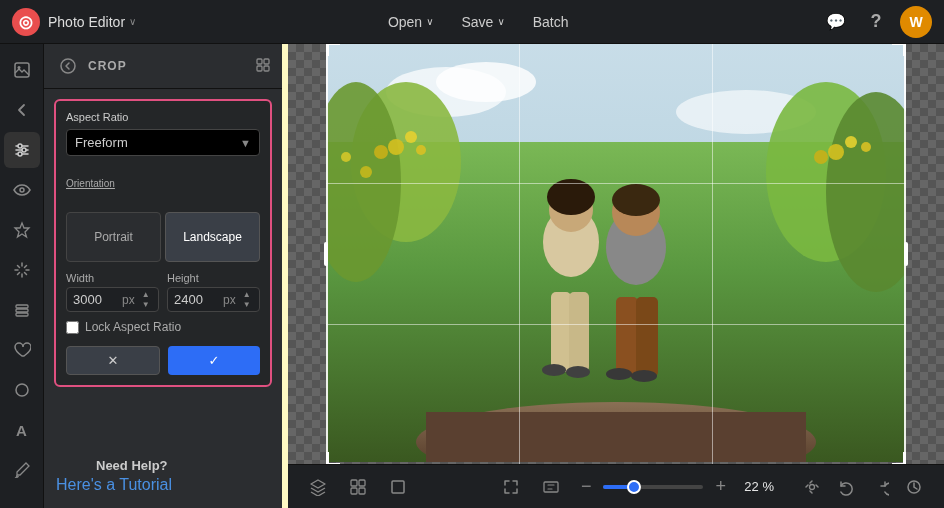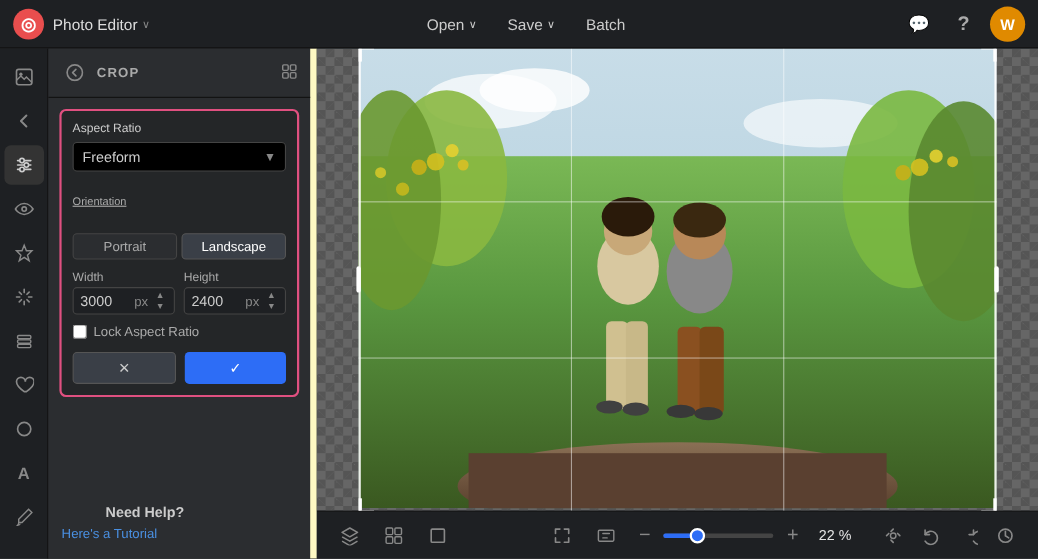--- a/index.html
+++ b/index.html
@@ -33,41 +33,41 @@
     .panel-maximize-btn { background: none; border: none; color: #888; cursor: pointer; font-size: 14px; }
 
     
     .crop-panel-content { padding: 10px; }
     .crop-box { border: 2px solid #e05080; border-radius: 6px; padding: 10px; background: #242628; }
     .crop-box-label { font-size: 11px; color: #ccc; margin-bottom: 6px; font-weight: 500; }
     .crop-dropdown { width: 100%; background: #000000; border: 1px solid #444; color: #ccc; font-size: 13px; padding: 5px 8px; border-radius: 4px; cursor: pointer; display: flex; align-items: center; justify-content: space-between; margin-bottom: 22px; }
     .crop-dropdown select { background: transparent; border: none; color: #ccc; font-size: 13px; width: 100%; outline: none; cursor: pointer; }
     .orientation-label { font-size: 10px; color: #aaa; margin-bottom: 23px; text-decoration: underline; }
     .orientation-btns { display: flex; gap: 4px; margin-bottom: 10px; }
-    .orient-btn { flex: 1; padding: 4px 8px; font-size: 12px; border-radius: 4px; border: 1px solid #444; background: #2b2d30; color: #aaa; cursor: pointer; text-align: center; }
+    .orient-btn { flex: 1; padding: 17px 8px; font-size: 12px; border-radius: 4px; border: 1px solid #444; background: #2b2d30; color: #aaa; cursor: pointer; text-align: center; }
     .orient-btn.active { background: #3a3f47; color: #fff; border-color: #555; }
     .dim-row { display: flex; gap: 8px; margin-bottom: 8px; }
     .dim-field { flex: 1; }
     .dim-label { font-size: 11px; color: #aaa; margin-bottom: 3px; }
     .dim-input-wrap { display: flex; align-items: center; background: #1e2023; border: 1px solid #444; border-radius: 4px; overflow: hidden; }
     .dim-input-wrap input { background: transparent; border: none; color: #ccc; font-size: 13px; padding: 4px 6px; width: 60px; outline: none; }
     .dim-input-wrap .unit { color: #888; font-size: 12px; padding-right: 4px; }
     .dim-spinners { display: flex; flex-direction: column; }
     .dim-spinner-btn { background: none; border: none; color: #888; cursor: pointer; font-size: 8px; padding: 1px 3px; line-height: 1; }
     .lock-row { display: flex; align-items: center; gap: 6px; margin-bottom: 12px; }
     .lock-checkbox { width: 13px; height: 13px; accent-color: #555; cursor: pointer; }
     .lock-label { font-size: 12px; color: #aaa; }
     .crop-action-btns { display: flex; gap: 8px; }
     .crop-cancel-btn { flex: 1; padding: 6px; background: #3a3f47; border: 1px solid #555; color: #ccc; border-radius: 4px; cursor: pointer; font-size: 13px; display: flex; align-items: center; justify-content: center; }
     .crop-confirm-btn { flex: 1; padding: 6px; background: #2d6df6; border: none; color: #fff; border-radius: 4px; cursor: pointer; font-size: 13px; display: flex; align-items: center; justify-content: center; }
 
     
     .help-section { padding: 14px 12px; margin-top: auto; }
     .help-title { font-size: 13px; color: #ccc; font-weight: 600; margin-bottom: 3px; margin-left: 40px; }
-    .help-link { font-size: 12px; color: #4a90e2; cursor: pointer; text-decoration: none; }
+    .help-link { font-size: 16px; color: #4a90e2; cursor: pointer; text-decoration: none; }
 
     
     .canvas-area { flex: 1; background: #3a3d42; display: flex; flex-direction: column; overflow: hidden; position: relative; }
     .canvas-main { flex: 1; display: flex; align-items: center; justify-content: center; overflow: hidden; position: relative; background: #4a4d52; }
 
     
     .checker-bg {
       position: absolute; inset: 0;
       background-image: linear-gradient(45deg, #555 25%, transparent 25%),
                         linear-gradient(-45deg, #555 25%, transparent 25%),

